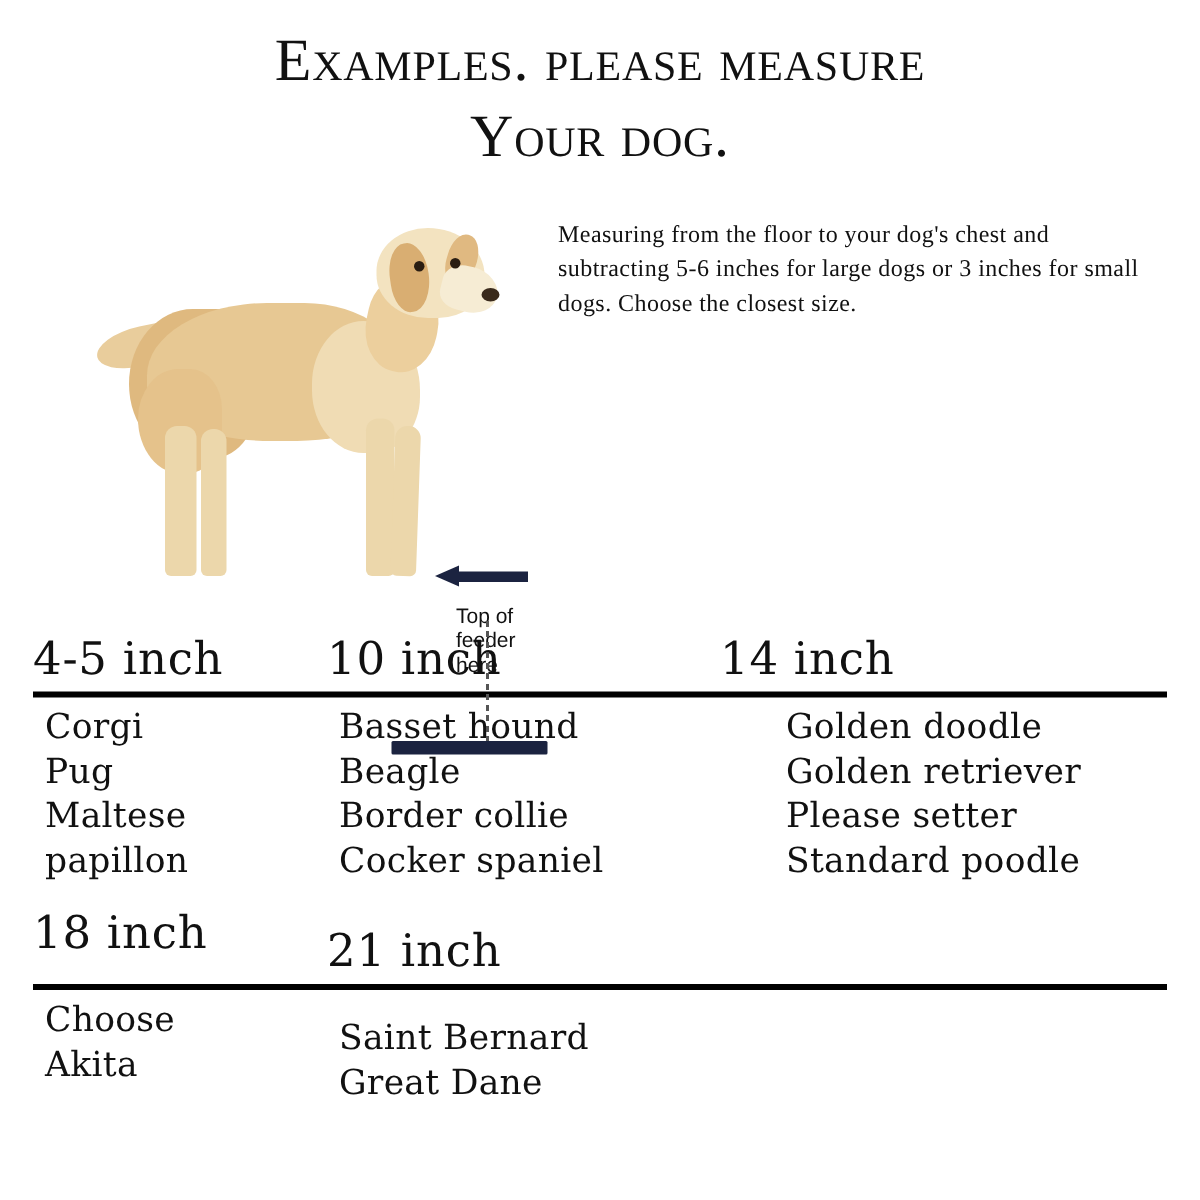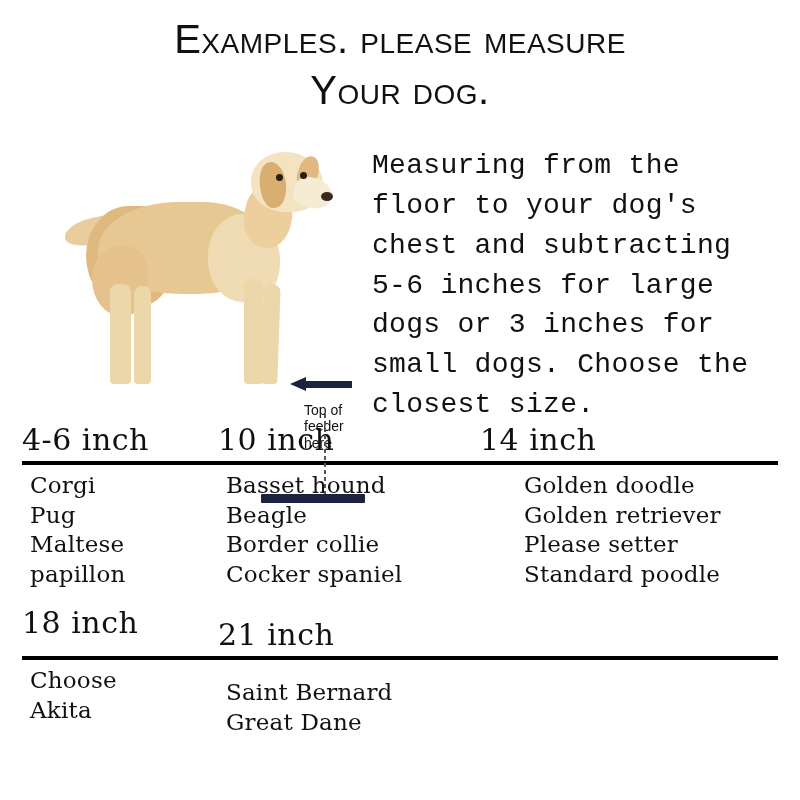--- a/index.html
+++ b/index.html
@@ -13,21 +13,21 @@
   body {
     font-family: "Liberation Sans", sans-serif;
     color: #1a1a1a;
     position: relative;
     overflow: hidden;
   }
 
   
   .title {
     text-align: center;
-    font-family: Liberation Sans, sans-serif;
+    font-family: Liberation Serif, serif;
     font-size: 40px;
     line-height: 1.28;
     letter-spacing: 0.5px;
     font-weight: 400;
     padding: 14px 40px 0 40px;
     color: #111;
   }
   .title .line { display: block; }
   .smallcaps {
     font-variant: small-caps;
@@ -195,22 +195,22 @@
     position: absolute;
     left: 243px; top: 370px;
     width: 104px; height: 9px;
     background: #1b2340;
     border-radius: 1px;
   }
 
   
   .para {
     flex: 1 1 auto;
-    font-family: Liberation Mono, monospace;
-    font-size: 28px;
+    font-family: Liberation Serif, serif;
+    font-size: 16px;
     line-height: 1.42;
     letter-spacing: 0.3px;
     padding-top: 22px;
     padding-left: 4px;
     padding-right: 6px;
     color: #111;
   }
 
   
   .sizes {
@@ -296,21 +296,21 @@
     <div class="floor-bar"></div>
   </div>
 
   <div class="para">Measuring from the floor to your dog's chest and subtracting 5-6 inches for large dogs or 3 inches for small dogs. Choose the closest size.</div>
 </div>
 
 <div class="sizes">
 
   <div class="size-row row1">
     <div class="col">
-      <div class="col-head">4-6 inch</div>
+      <div class="col-head">4-5 inch</div>
     </div>
     <div class="col">
       <div class="col-head">10 inch</div>
     </div>
     <div class="col col3">
       <div class="col-head">14 inch</div>
     </div>
   </div>
 
   <div class="rule"></div>

